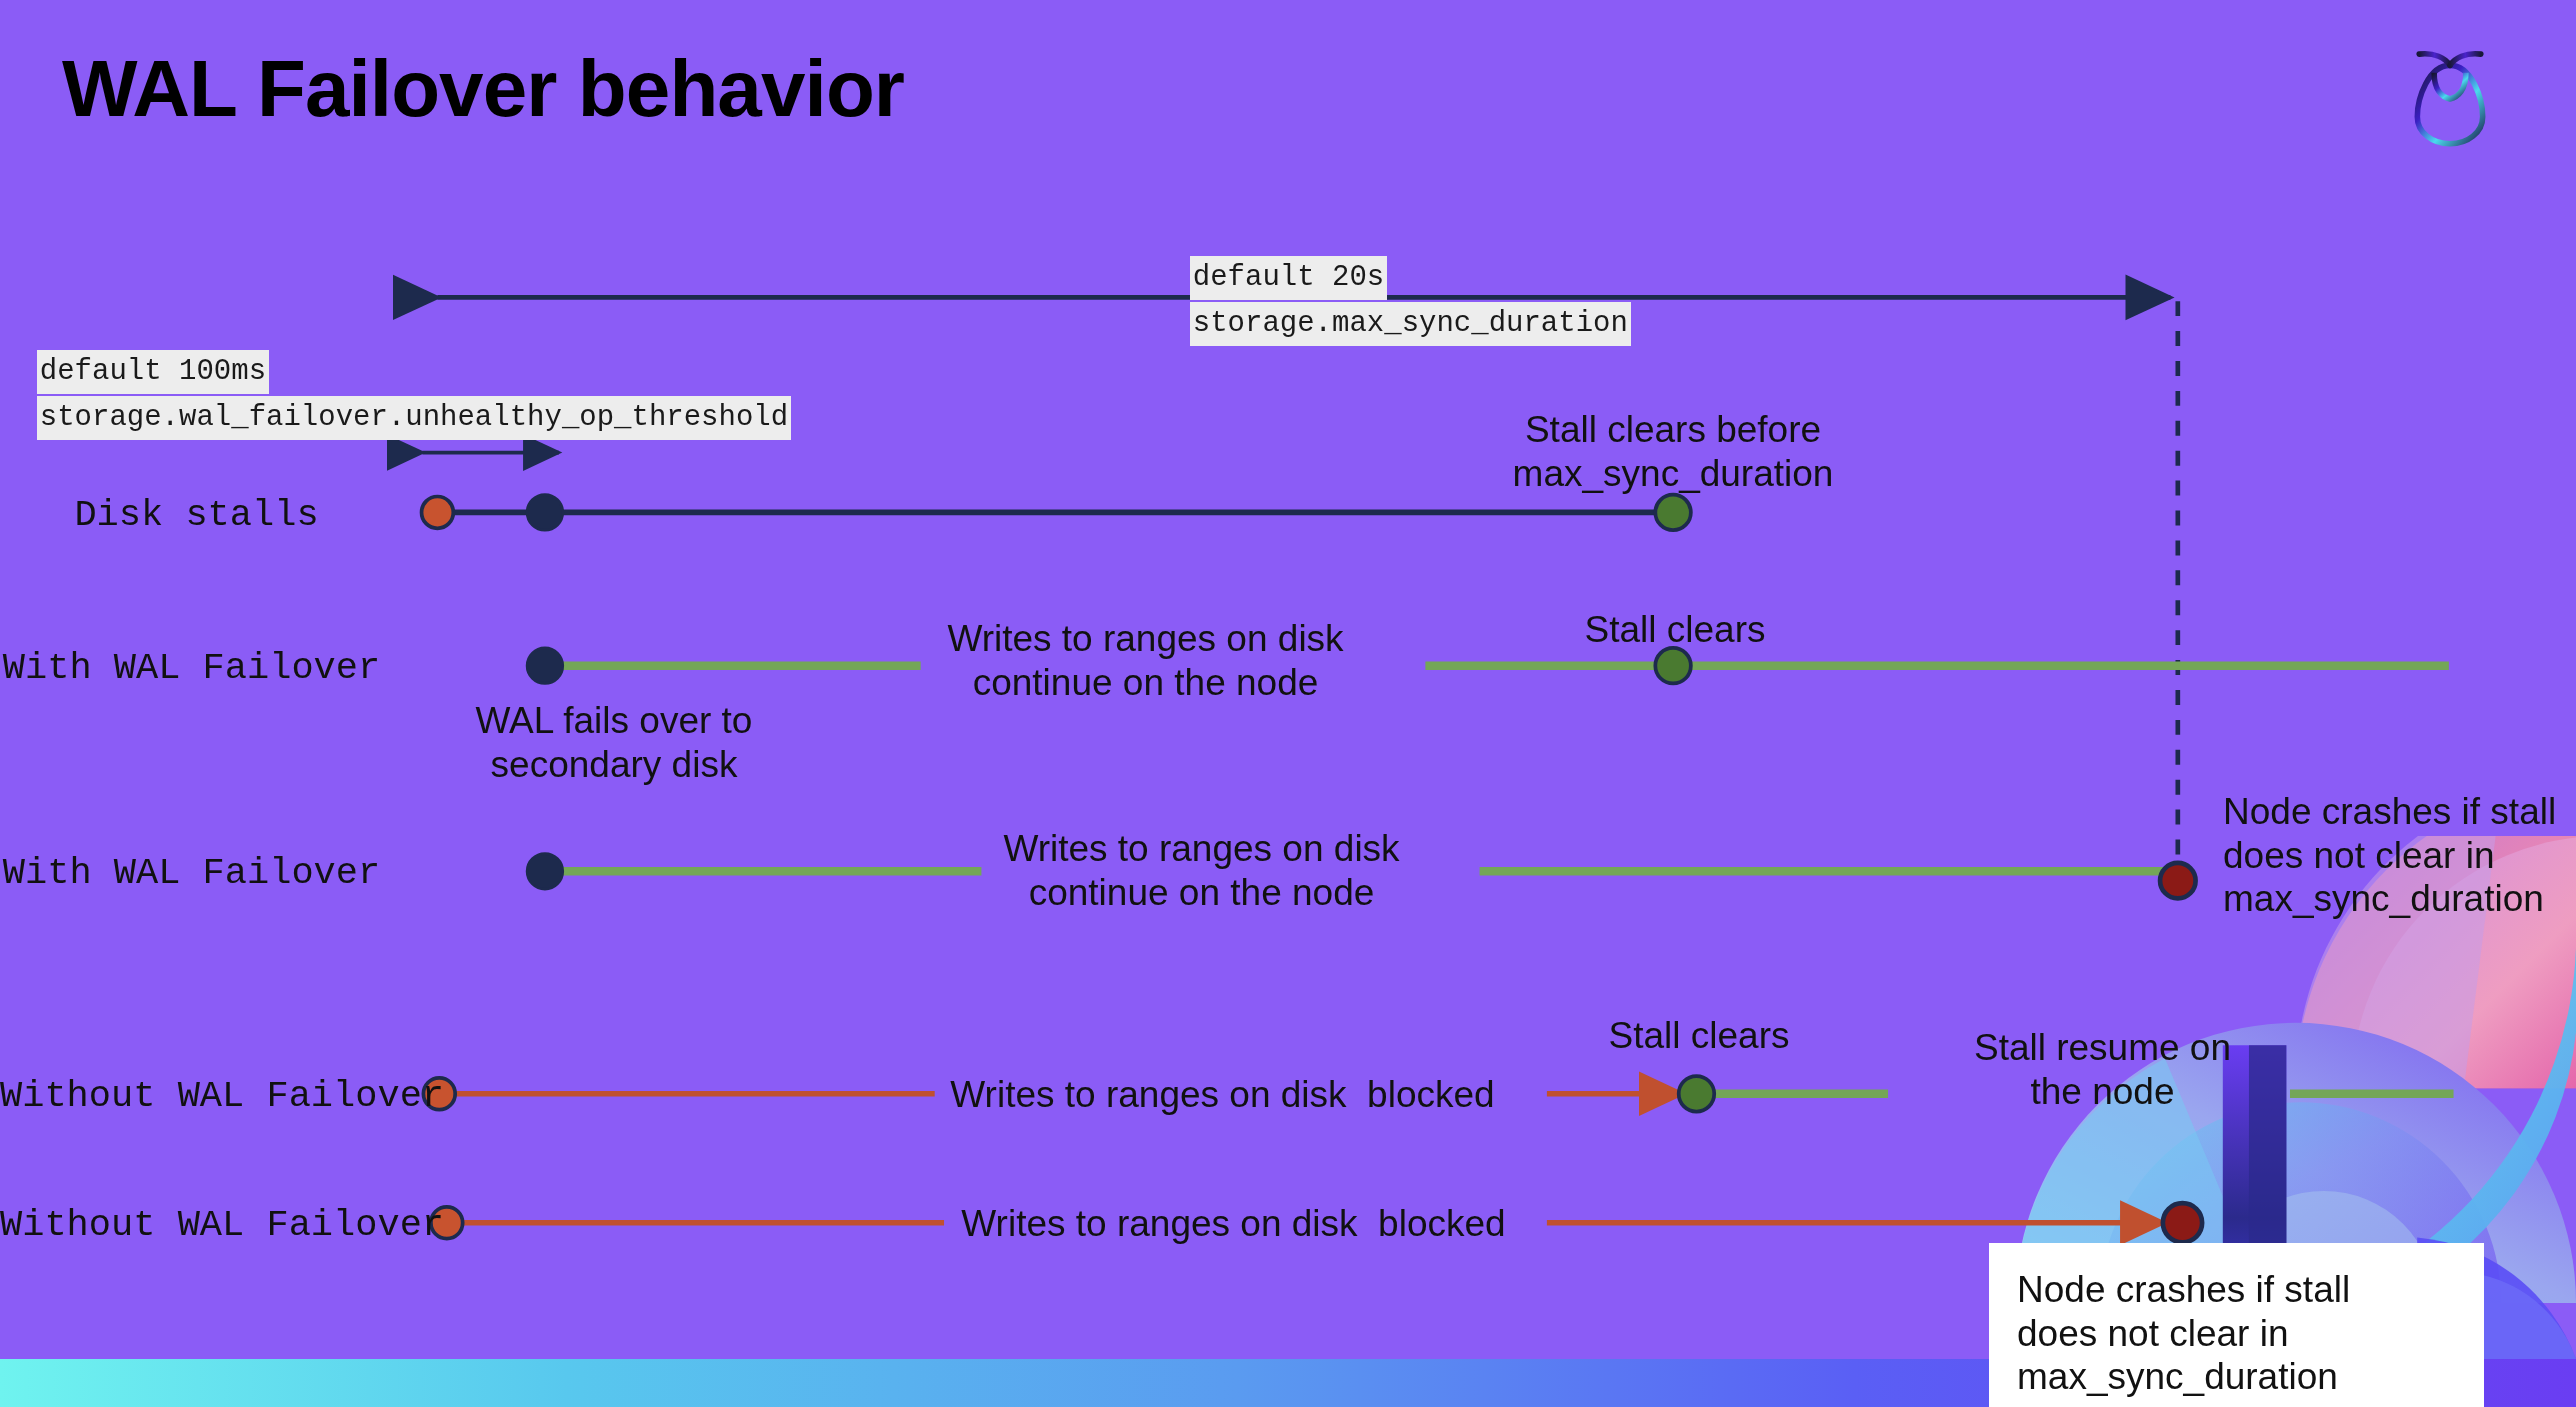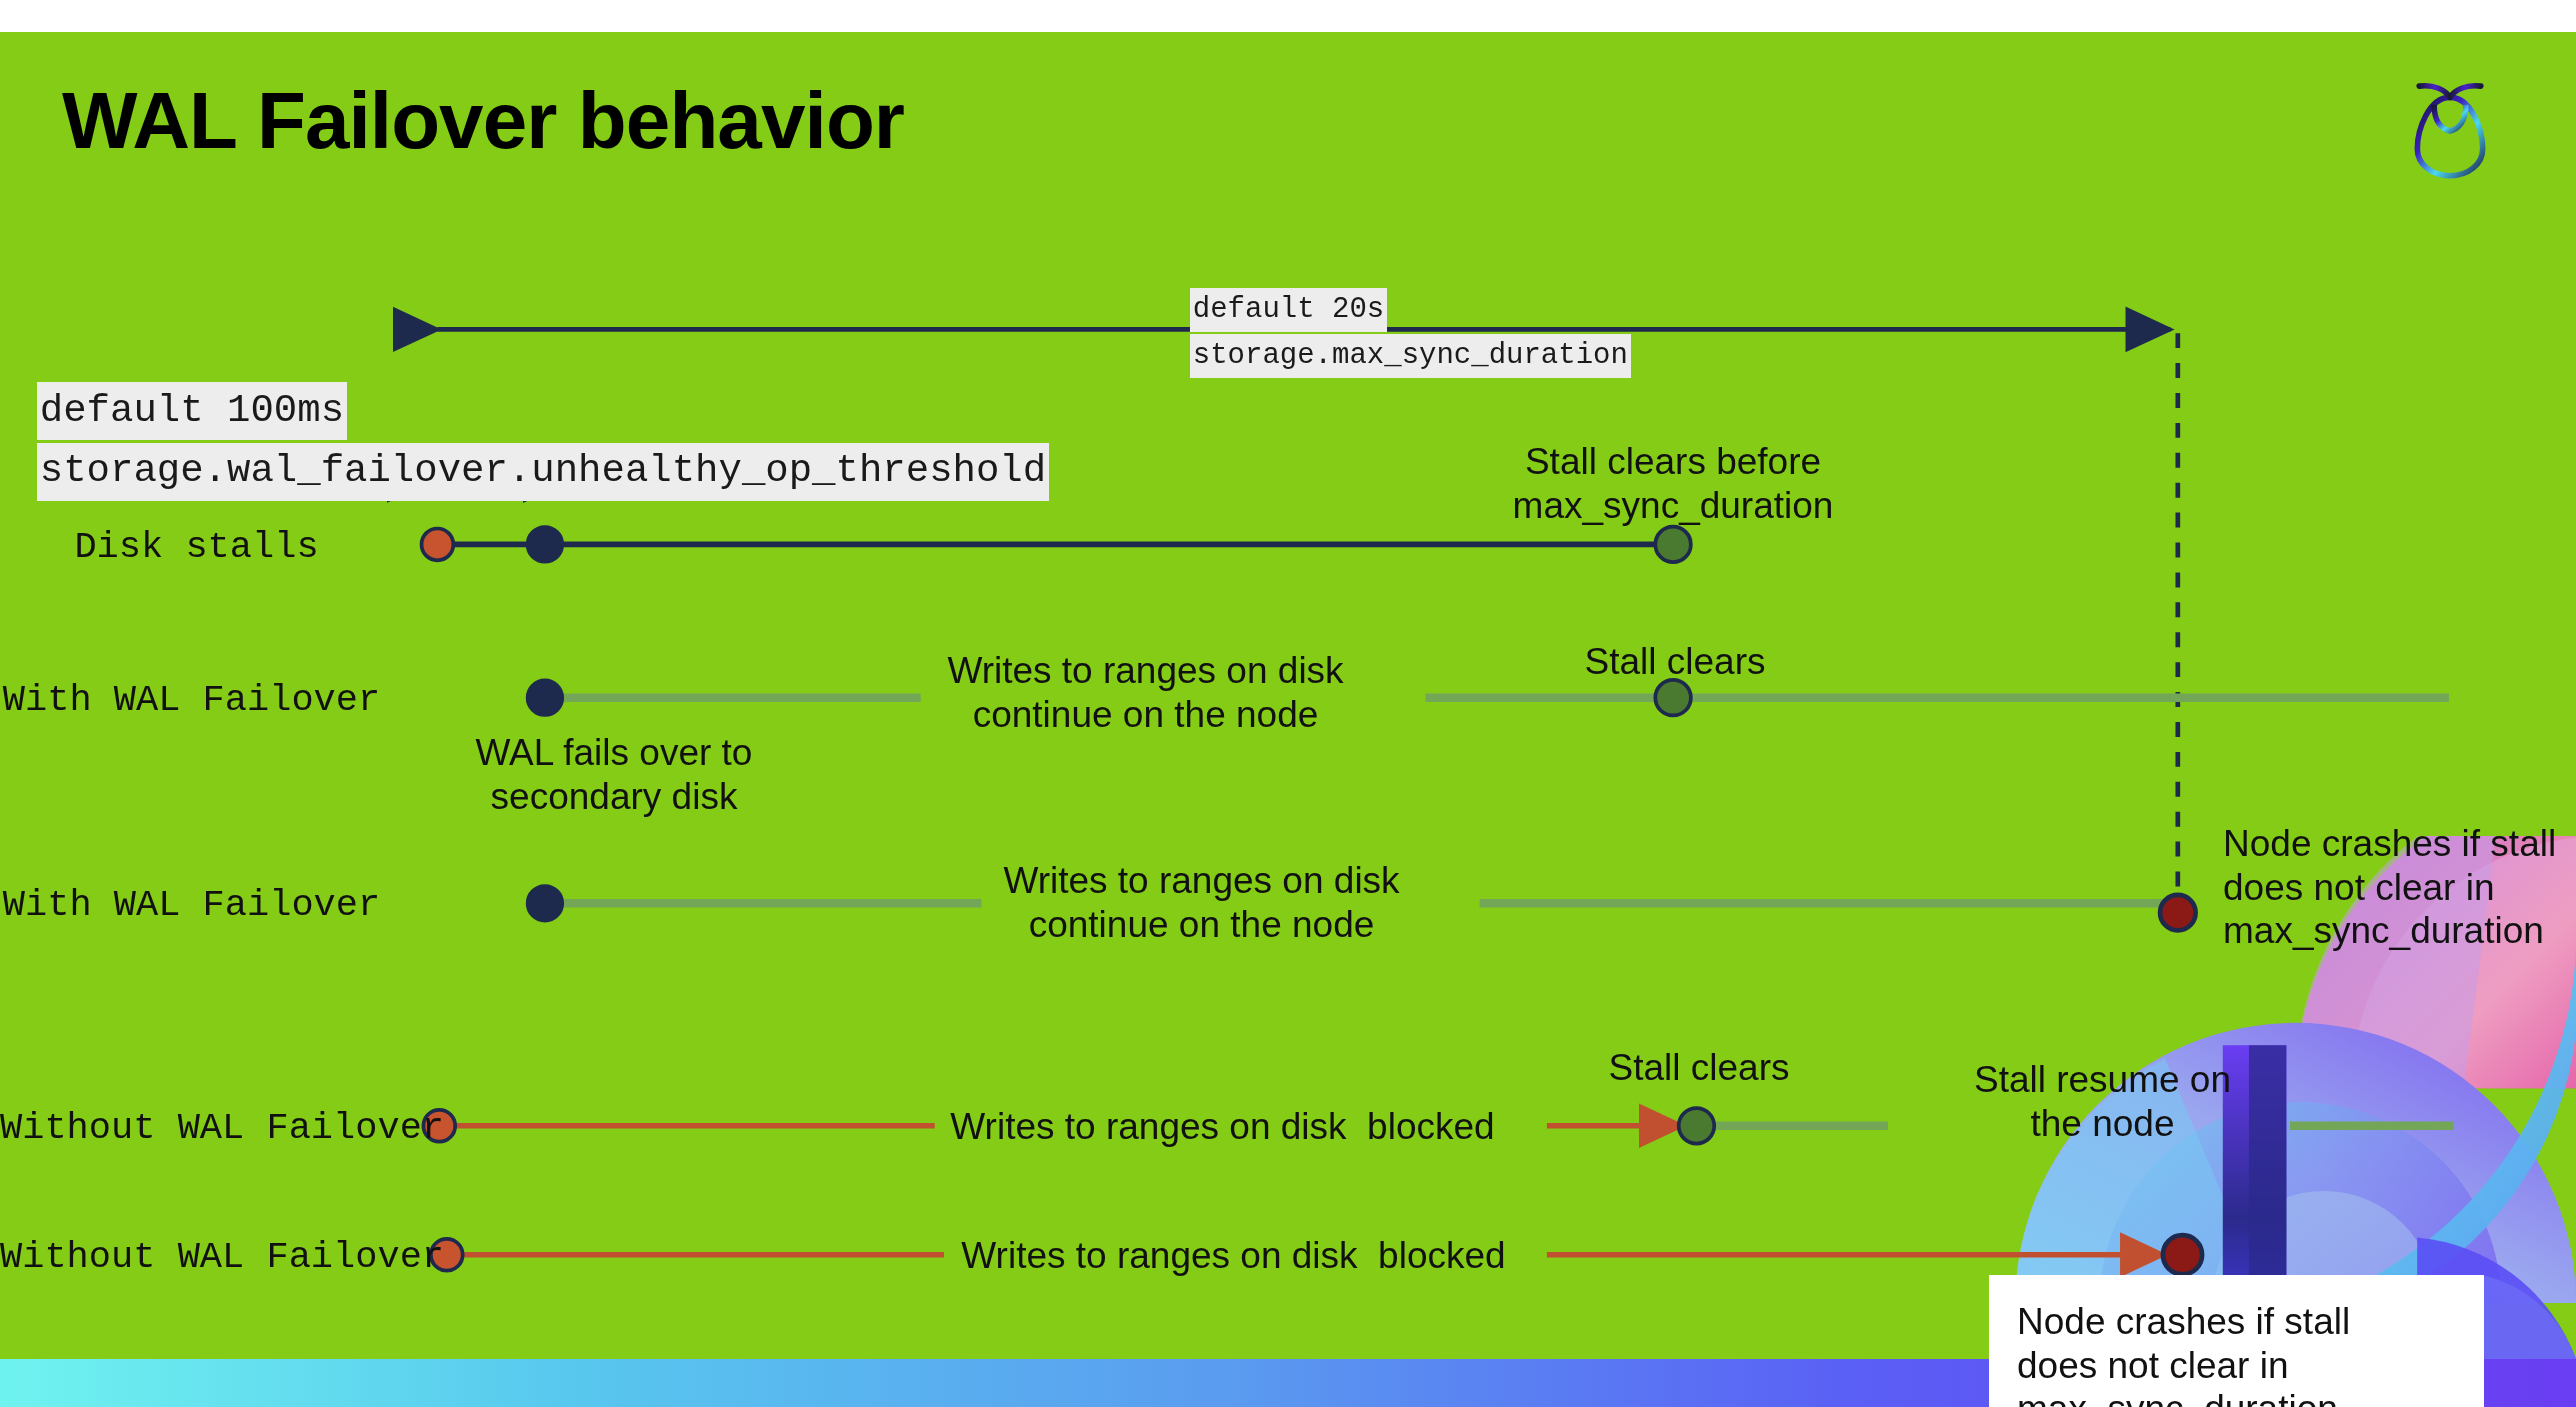--- a/index.html
+++ b/index.html
@@ -3,21 +3,21 @@
 <meta charset="utf-8">
 <style>
   html,body{margin:0;padding:0;}
   body{
     width:2576px;height:1408px;
     background:#ffffff;
     font-family:"Liberation Sans", sans-serif;
     overflow:hidden;
     position:relative;
   }
-  .slide{position:absolute;inset:0;overflow:hidden;background:#84cc16;margin-top:32px;}
+  .slide{position:absolute;inset:0;overflow:hidden;background:#8b5cf6;}
 
   
   .title{
     position:absolute;left:62px;top:45px;
     font-size:80px;font-weight:bold;color:#000;
     letter-spacing:-0.9px;line-height:1.1;
     white-space:nowrap;
   }
 
   
@@ -194,21 +194,21 @@
 
   <div class="whitebox" style="left:1989px;top:1243px;width:495px;height:165px;"></div>
 
   <div class="title">WAL Failover behavior</div>
 
   <div class="monowrap" style="left:1142px;top:254px;font-size:29px;text-align:left;padding-left:48px;">
     <span class="mono">default 20s</span><br>
     <span class="mono">storage.max_sync_duration</span>
   </div>
 
-  <div class="monowrap" style="left:37px;top:348px;font-size:39px;text-align:left;">
+  <div class="monowrap" style="left:37px;top:348px;font-size:29px;text-align:left;">
     <span class="mono">default 100ms</span><br>
     <span class="mono">storage.wal_failover.unhealthy_op_threshold</span>
   </div>
 
   <div class="lbl rowlabel right" style="left:0px;top:494px;width:393px;">Disk stalls</div>
 
   <div class="lbl rowlabel right" style="left:0px;top:647px;width:383px;">With WAL Failover</div>
 
   <div class="lbl rowlabel right" style="left:0px;top:852px;width:383px;">With WAL Failover</div>
 

